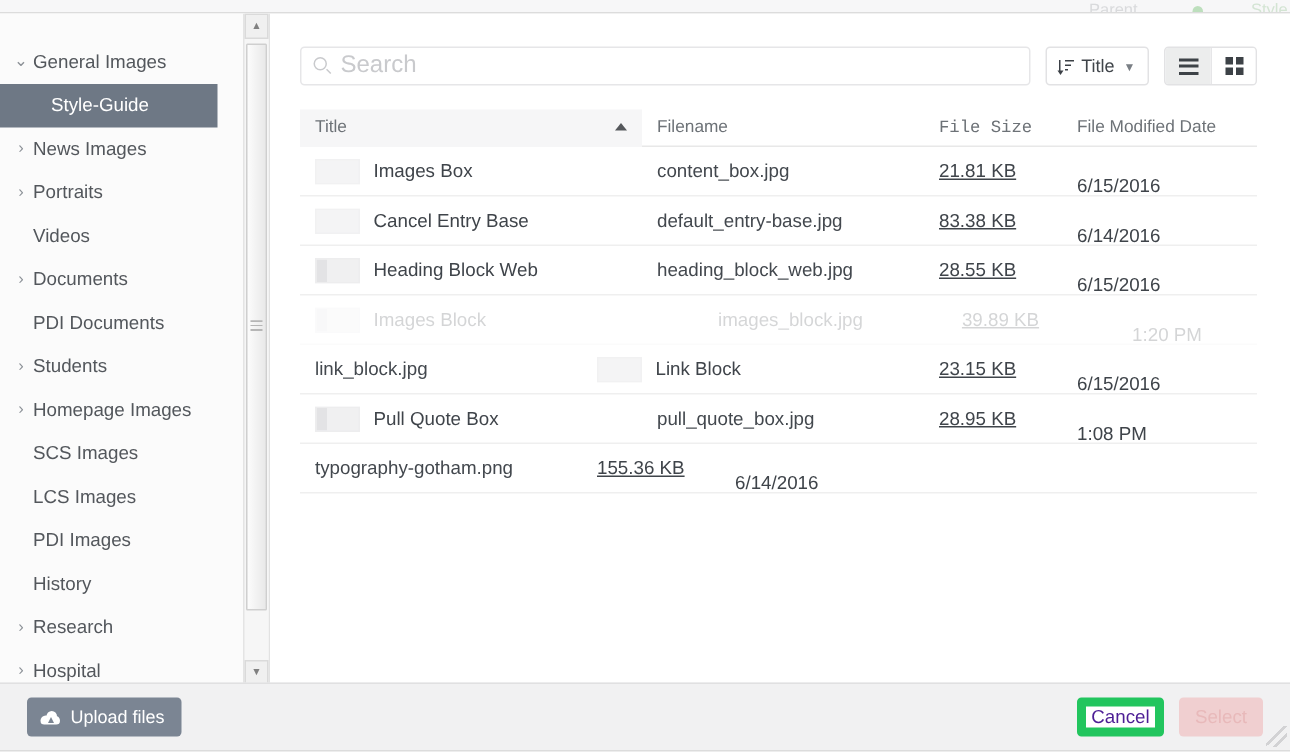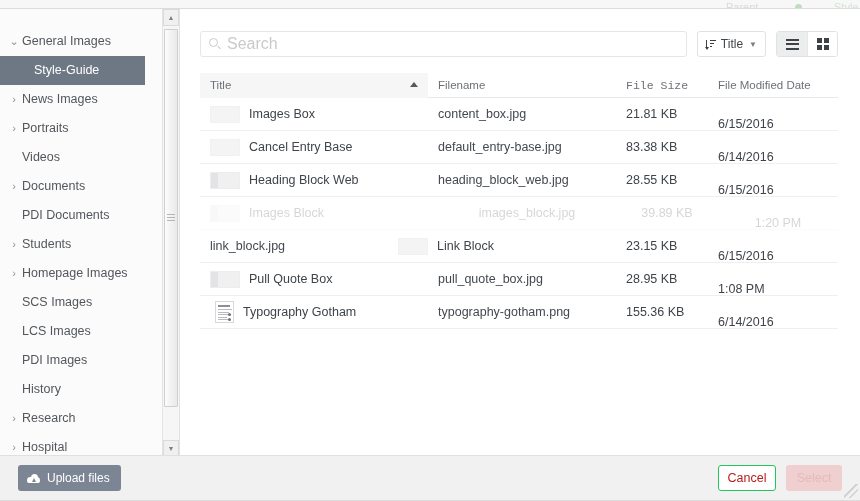--- a/index.html
+++ b/index.html
@@ -324,21 +324,21 @@
   }
   .row.faded { opacity: 0.22; text-align: center; }
   .cell { padding-left: 10px; overflow: hidden; white-space: nowrap; }
   .cell.title-col {
     flex: 0 0 228px;
     display: flex;
     align-items: center;
     gap: 9px;
   }
   .cell.file-col { flex: 0 0 188px; color:#43484e; }
-  .cell.size-col { flex: 0 0 92px; }
+  .cell.size-col { flex: 0 0 92px; text-decoration: underline; }
   .cell.date-col { flex: 1 1 auto; margin-top: 19px; }
 
   .thumb {
     width: 30px; height: 17px;
     background: #f0f0f1;
     border: 1px solid #ededee;
     flex: 0 0 30px;
     position: relative;
     overflow: hidden;
   }
@@ -420,25 +420,25 @@
     border-right:2.5px solid transparent;
     border-bottom:4px solid #7b8593;
     z-index:2;
   }
 
   #footer-right { display: flex; align-items: center; gap: 10px; }
   #cancel-button {
     height: 26px;
     min-width: 58px;
     background: #ffffff;
-    border: 1px solid #22c55e;
+    border: 6px solid #22c55e;
     border-radius: 3px;
     font-size: 12.5px;
     font-family: "Liberation Sans", sans-serif;
-    color: #b91c1c;
+    color: #4c1d95;
     cursor: pointer;
   }
   #select-button {
     height: 26px;
     min-width: 56px;
     background: #f0cfd0;
     border: none;
     border-radius: 3px;
     font-size: 12.5px;
     font-family: "Liberation Sans", sans-serif;
@@ -601,33 +601,20 @@
             <div class="row">
               <div class="cell title-col">
                 <div class="thumb barred"></div>
                 <span>Pull Quote Box</span>
               </div>
               <div class="cell file-col">pull_quote_box.jpg</div>
               <div class="cell size-col">28.95 KB</div>
               <div class="cell date-col">1:08 PM</div>
             </div>
             <div class="row">
-              <div class="cell title-col">
-                <div class="thumb doc">
-                  <i></i>
-                  <i></i>
-                  <i></i>
-                  <i></i>
-                  <i></i>
-                  <i></i>
-                  <u></u>
-                  <u></u>
-                </div>
-                <span>Typography Gotham</span>
-              </div>
               <div class="cell file-col">typography-gotham.png</div>
               <div class="cell size-col">155.36 KB</div>
               <div class="cell date-col">6/14/2016</div>
             </div>
           </div>
       </div>
     </div>
   </div>
 
   <div id="footer">

